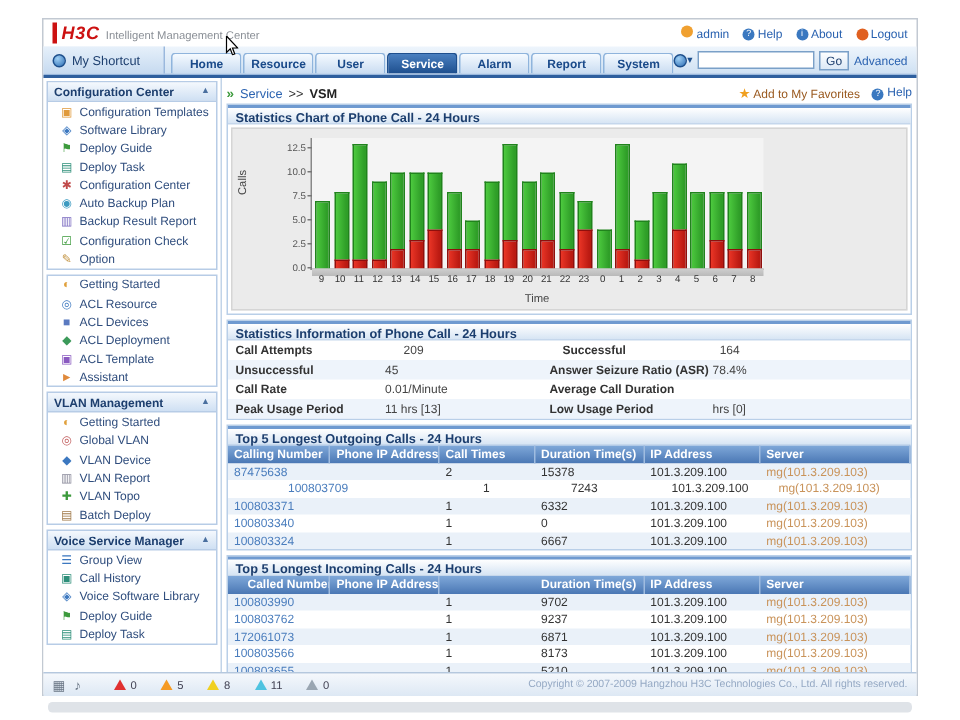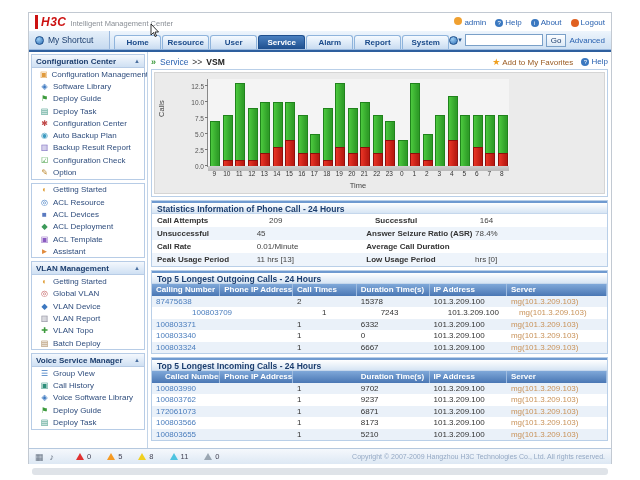--- a/index.html
+++ b/index.html
@@ -161,21 +161,21 @@
   <div class="main">
 
     <div class="sidebar" id="sidebar">
         <div class="side-section">
           <div class="side-header">
             <span>Configuration Center</span>
             <span class="arrow">▲</span>
           </div>
           <div class="side-item">
             <span class="ic" style="color: rgb(224, 154, 60);">▣</span>
-            <span>Configuration Management</span>
+            <span>Configuration Templates</span>
           </div>
           <div class="side-item">
             <span class="ic" style="color: rgb(60, 120, 192);">◈</span>
             <span>Software Library</span>
           </div>
           <div class="side-item">
             <span class="ic" style="color: rgb(60, 154, 60);">⚑</span>
             <span>Deploy Guide</span>
           </div>
           <div class="side-item">
@@ -297,20 +297,21 @@
           <a class="fav-link">
             <span class="star">★</span>
             <span>Add to My Favorites</span></a>
           <a class="help-link2">
             <span class="mini-ic" style="background:#3a78c0;">?</span>
             <span>Help</span></a>
         </span>
       </div>
 
       <div class="panel">
+        <div class="panel-header">Statistics Chart of Phone Call - 24 Hours</div>
         <div class="chart-area">
           <div class="ylab">Calls</div>
           <div class="plot" id="plot">
             <div class="bars" id="bars">
                 <div class="barcol">
                   <div class="seg seg-ok" style="height: 44.8px;"></div>
                 </div>
                 <div class="barcol">
                   <div class="seg seg-ok" style="height: 44.8px;"></div>
                   <div class="seg seg-fail" style="height: 6.4px;"></div>

